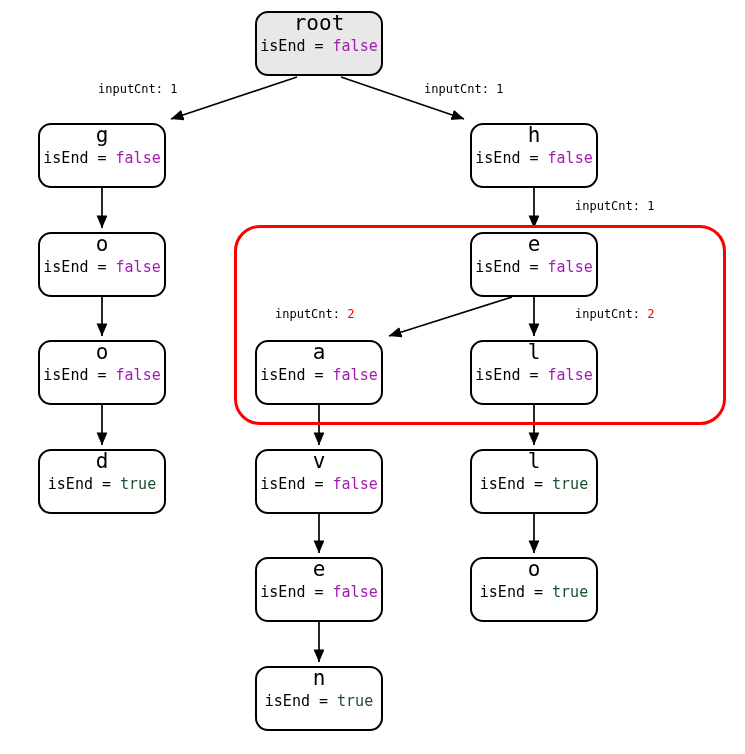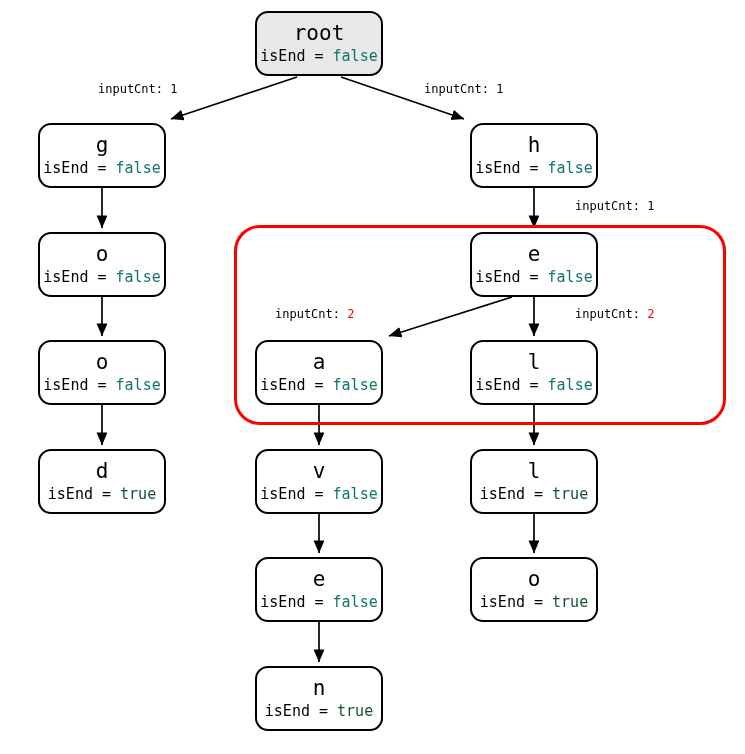--- a/index.html
+++ b/index.html
@@ -27,39 +27,39 @@
     position: absolute;
     width: 128px;
     height: 65px;
     box-sizing: border-box;
     border: 2.5px solid #000000;
     border-radius: 13px;
     background: #ffffff;
     display: flex;
     flex-direction: column;
     align-items: center;
-    justify-content: center;
+    justify-content: flex-start;
     line-height: 1;
   }
   .node.root-node {
     background: #e8e8e8;
   }
   .node-char {
     font-size: 21px;
     color: #000000;
     letter-spacing: 0px;
     margin-bottom: 5px;
     white-space: nowrap;
   }
   .node-flag {
     font-size: 15px;
     color: #000000;
     white-space: nowrap;
   }
-  .node-flag .val-false { color: #0f766e; }
+  .node-flag .val-false { color: #a21caf; }
   .node-flag .val-true  { color: #14532d; }
 
   .input-label {
     position: absolute;
     font-size: 12px;
     color: #000000;
     white-space: nowrap;
   }
   .input-label .cnt-red { color: #fe0000; }
   .input-label .cnt-black { color: #000000; }

